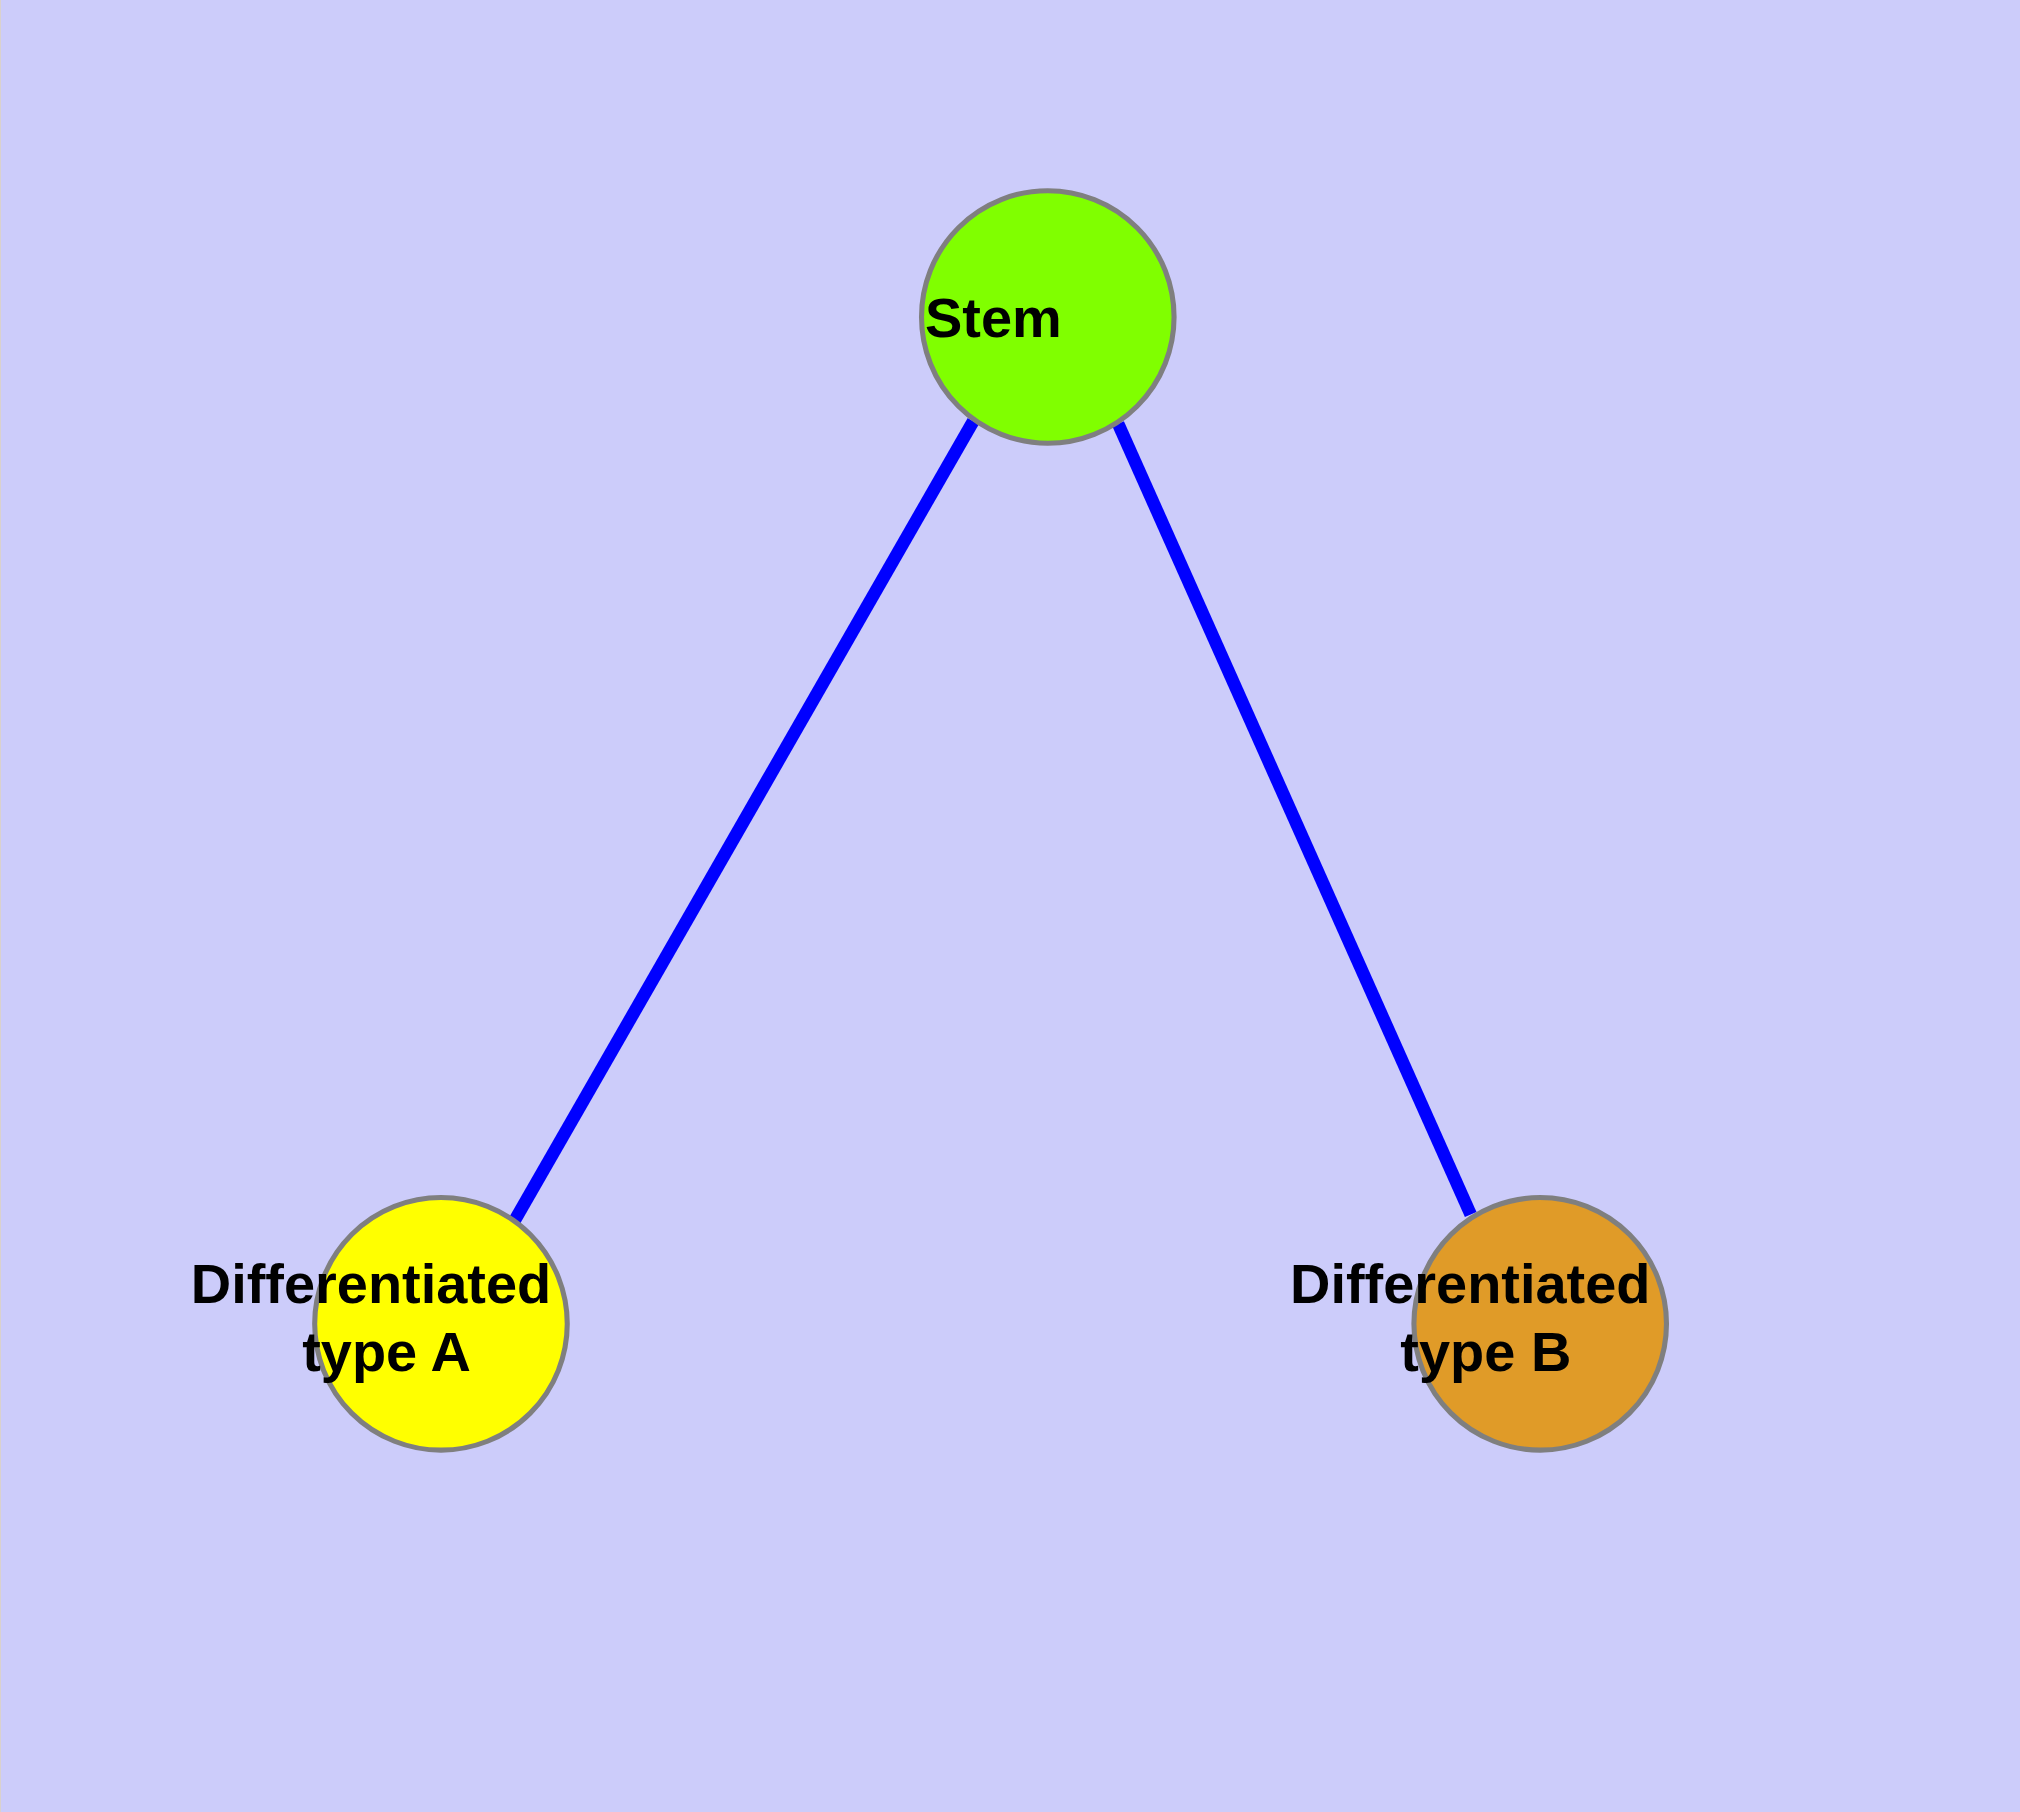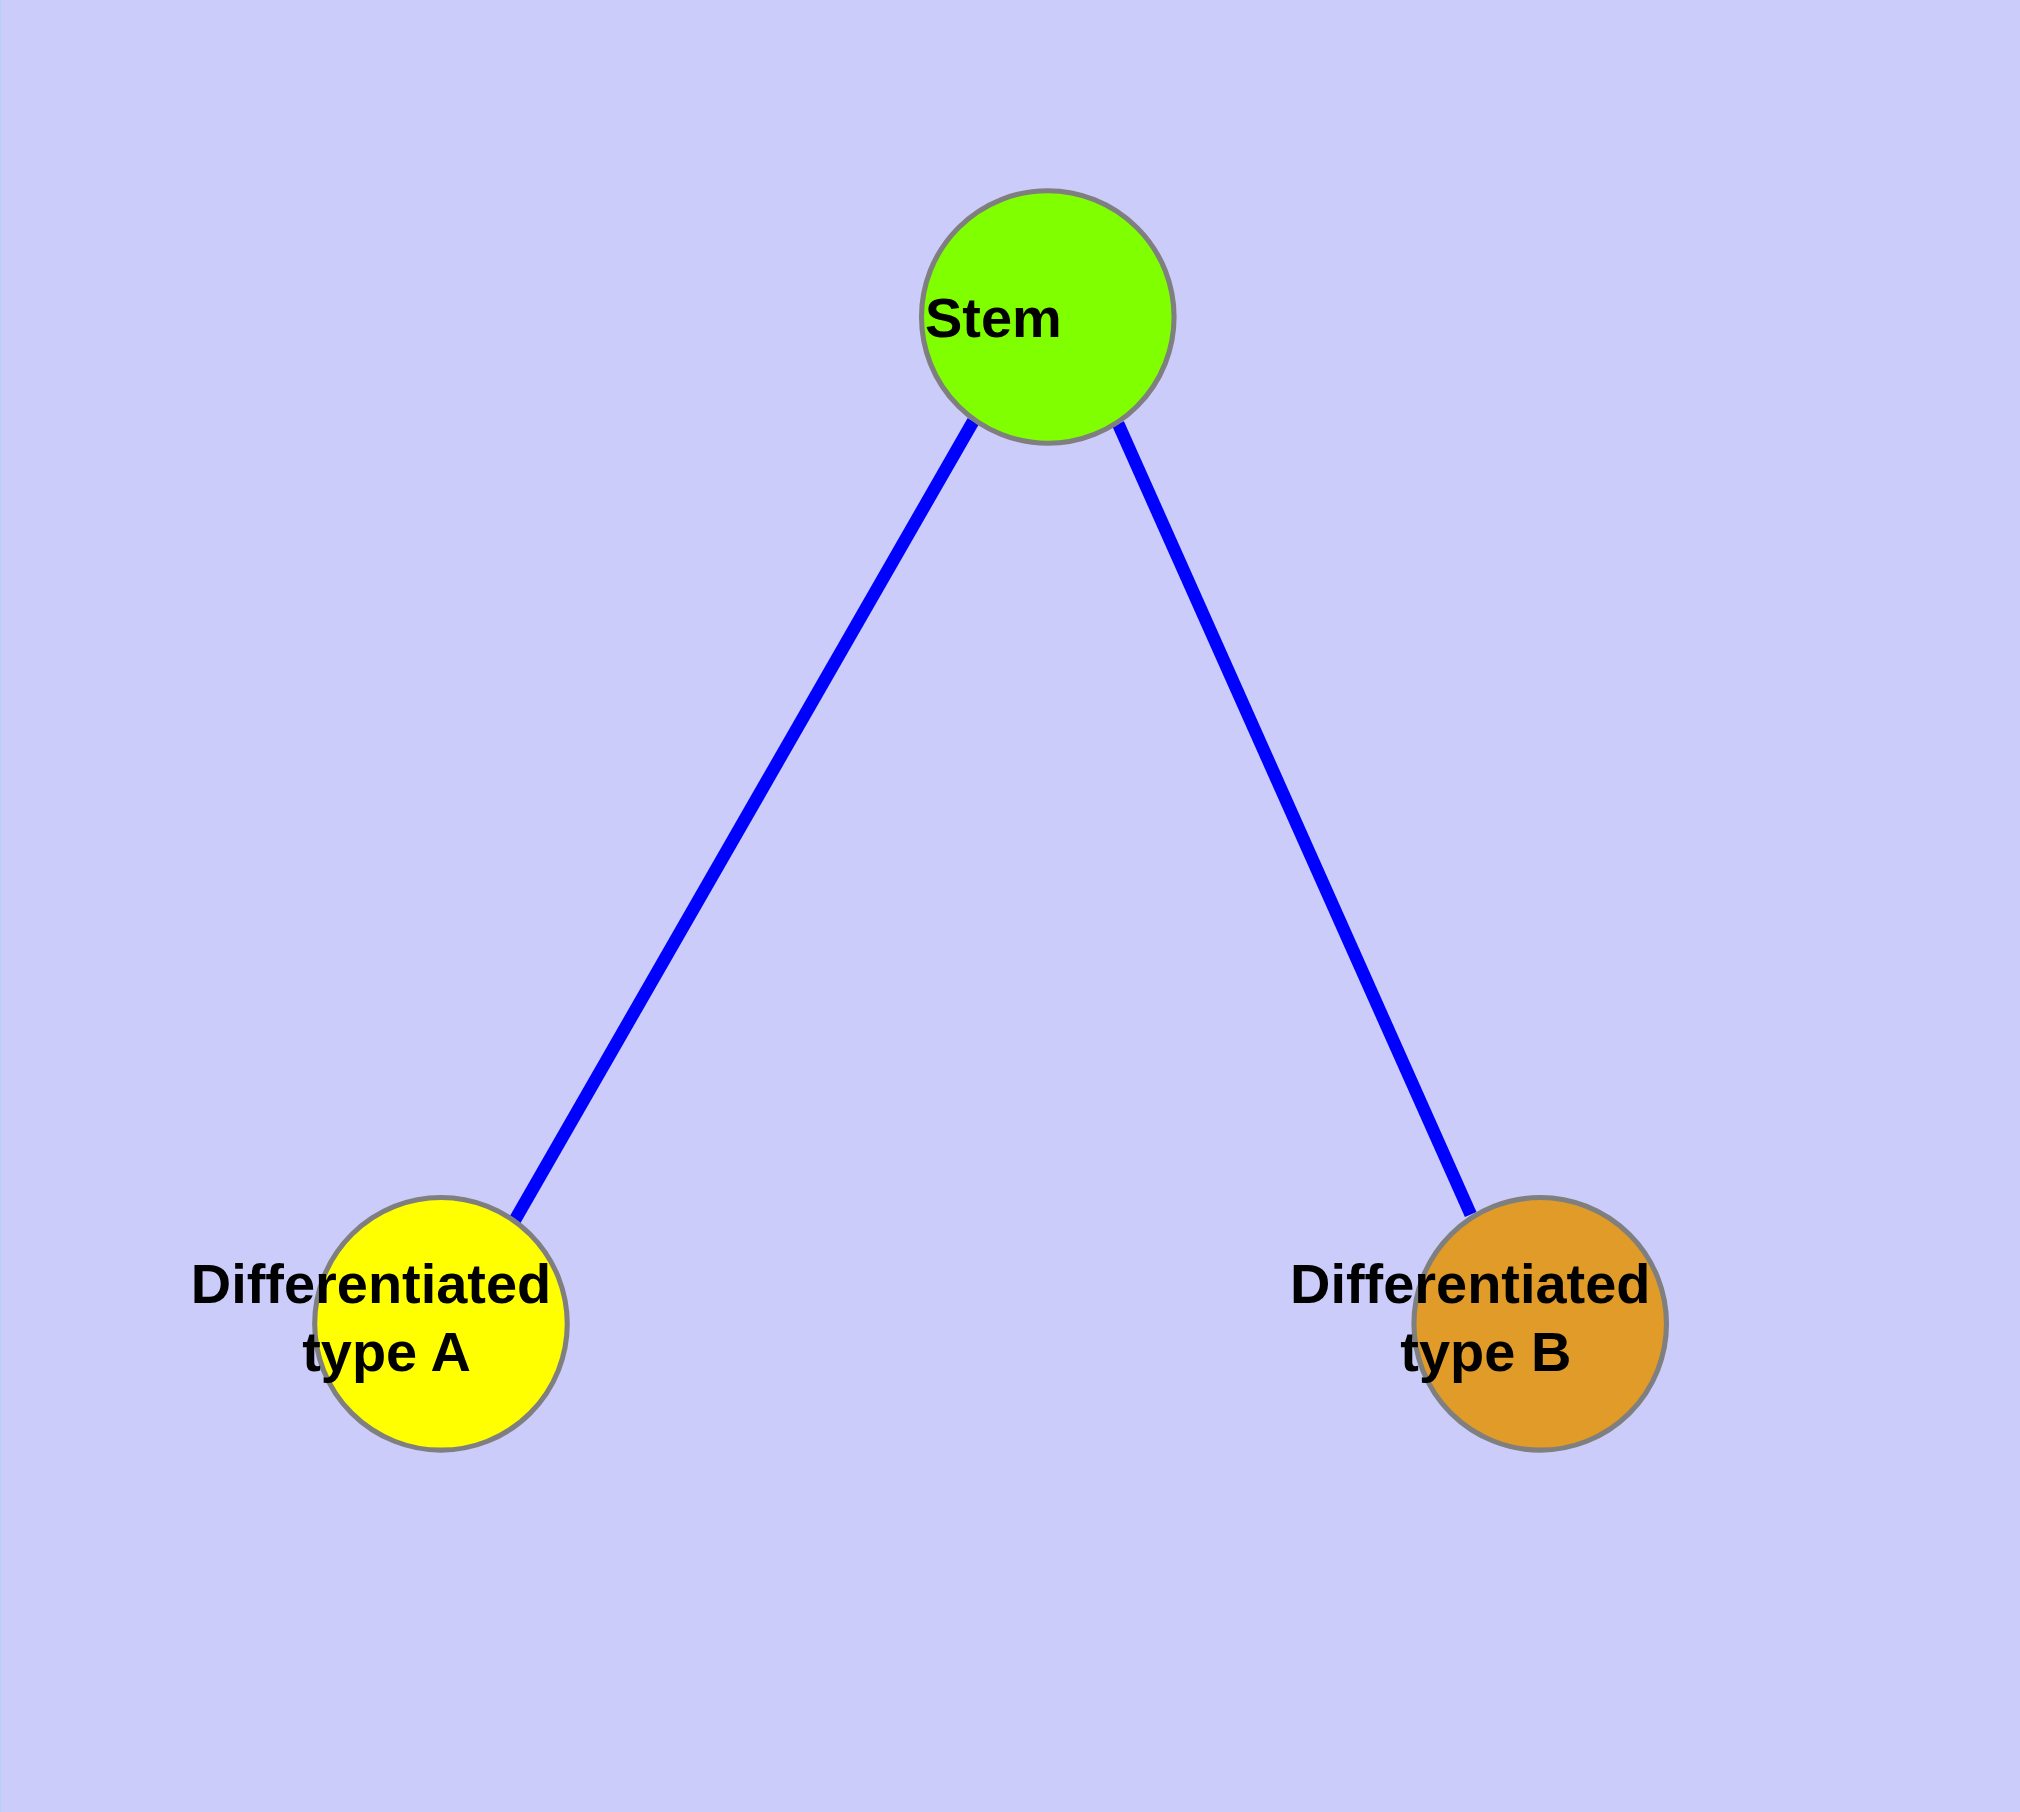--- a/index.html
+++ b/index.html
@@ -11,21 +11,21 @@
   body {
     width: 2021px;
     height: 1812px;
     overflow: hidden;
     font-family: "Liberation Sans", sans-serif;
   }
   #canvas {
     position: relative;
     width: 2021px;
     height: 1812px;
-    background: #5eead4;
+    background: #fde047;
   }
   #graph-svg {
     position: absolute;
     top: 0;
     left: 0;
     width: 2021px;
     height: 1812px;
     display: block;
   }
   .node-label {

